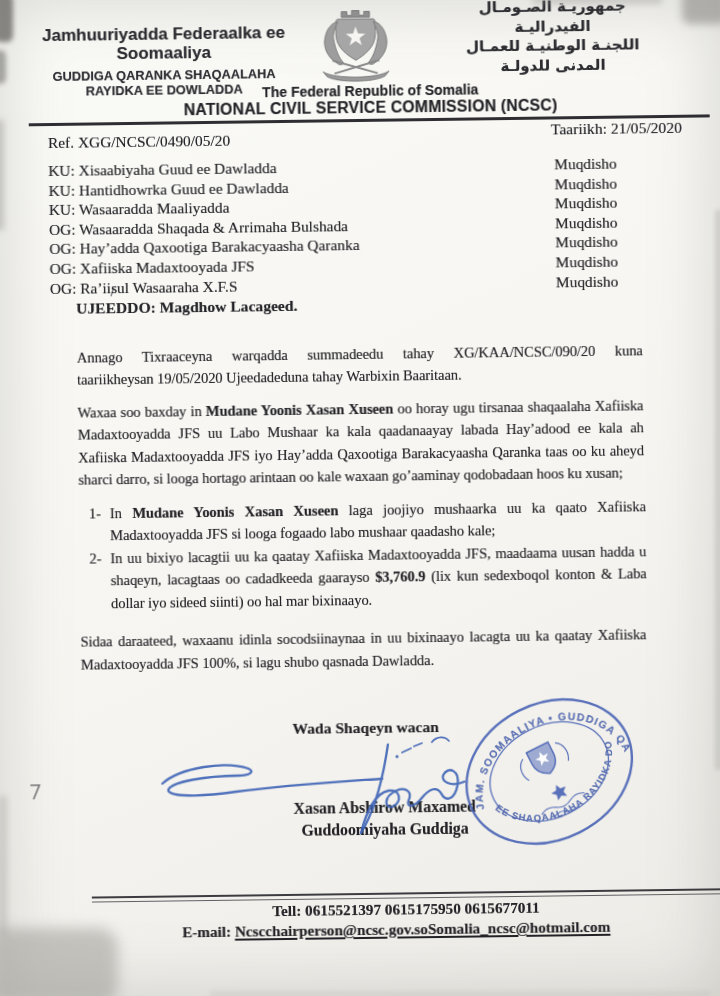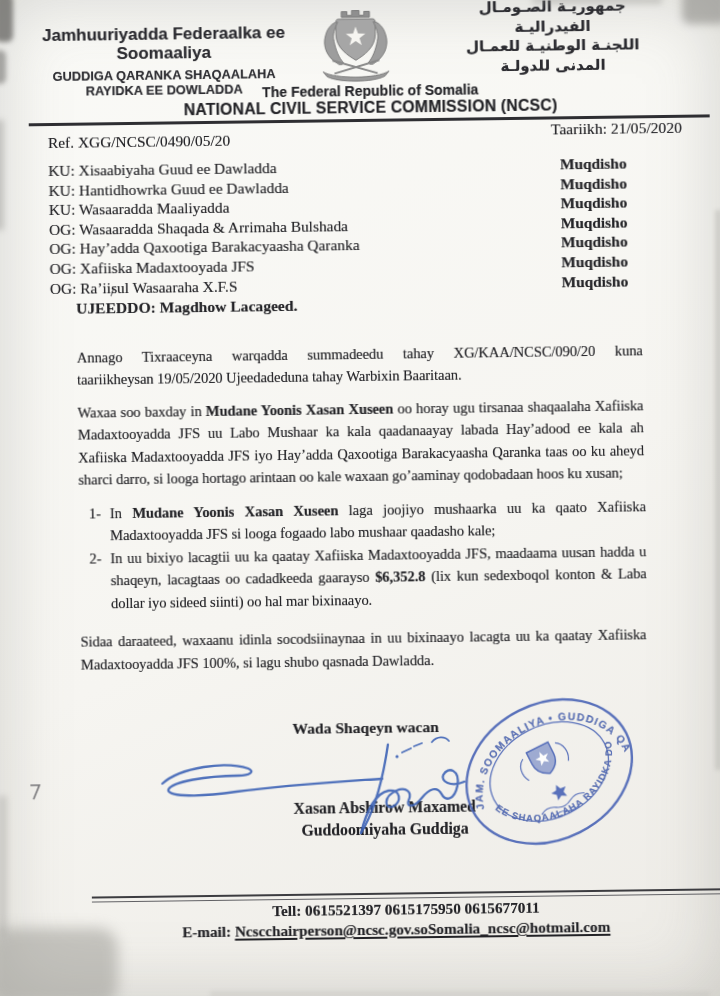--- a/index.html
+++ b/index.html
@@ -24,21 +24,21 @@
   .en1{font-size:14px;line-height:16px;}
   .en2{font-size:15.8px;line-height:18px;letter-spacing:.2px;}
   .rule-top{left:33px;right:6px;top:119px;height:3px;background:#2e2e32;}
 
   .ref{left:52px;top:130px;font-size:15.4px;}
   .date{right:34px;top:123px;font-size:15.6px;}
 
   
   .recipients{left:52px;top:157px;width:584px;font-size:15.4px;line-height:19.6px;}
   .rrow{display:flex;justify-content:space-between;}
-  .rcity{width:78px;text-align:center;font-weight:bold;}
+  .rcity{width:78px;text-align:left;}
 
   .subject{left:78px;top:296px;font-size:15.6px;font-weight:bold;}
 
   .para{left:78px;width:566px;font-size:14.6px;line-height:22.4px;letter-spacing:-0.1px;text-align:justify;}
   .p-intro{top:343px;}
   .jline{text-align:justify;text-align-last:justify;}
   .p-main{top:398px;}
   .list{left:88px;top:499px;width:557px;font-size:14.6px;line-height:22.4px;letter-spacing:-0.1px;}
   .item{display:flex;}
   .inum{flex:none;width:21px;}
@@ -154,21 +154,21 @@
 
     <div class="abs para p-main"><span>Waxaa soo baxday in </span><strong>Mudane Yoonis Xasan Xuseen</strong><span> oo horay ugu tirsanaa shaqaalaha Xafiiska Madaxtooyadda JFS uu Labo Mushaar ka kala qaadanaayay labada Hay’adood ee kala ah Xafiiska Madaxtooyadda JFS iyo Hay’adda Qaxootiga Barakacyaasha Qaranka taas oo ku aheyd sharci darro, si looga hortago arintaan oo kale waxaan go’aaminay qodobadaan hoos ku xusan;</span></div>
 
     <div class="abs list">
       <div class="item">
         <span class="inum">1-</span>
         <span class="itxt"><span>In </span><strong>Mudane Yoonis Xasan Xuseen</strong><span> laga joojiyo mushaarka uu ka qaato Xafiiska Madaxtooyadda JFS si looga fogaado labo mushaar qaadasho kale;</span></span>
       </div>
       <div class="item">
         <span class="inum">2-</span>
-        <span class="itxt"><span>In uu bixiyo lacagtii uu ka qaatay Xafiiska Madaxtooyadda JFS, maadaama uusan hadda u shaqeyn, lacagtaas oo cadadkeeda gaarayso </span><strong>$6,352.8</strong><span> (lix kun sedexboqol konton &amp; Laba dollar iyo sideed siinti) oo hal mar bixinaayo.</span></span>
+        <span class="itxt"><span>In uu bixiyo lacagtii uu ka qaatay Xafiiska Madaxtooyadda JFS, maadaama uusan hadda u shaqeyn, lacagtaas oo cadadkeeda gaarayso </span><strong>$3,760.9</strong><span> (lix kun sedexboqol konton &amp; Laba dollar iyo sideed siinti) oo hal mar bixinaayo.</span></span>
       </div>
     </div>
 
     <div class="abs para p-close">Sidaa daraateed, waxaanu idinla socodsiinaynaa in uu bixinaayo lacagta uu ka qaatay Xafiiska Madaxtooyadda JFS 100%, si lagu shubo qasnada Dawladda.</div>
 
     <div class="abs salute">Wada Shaqeyn wacan</div>
 
     <svg class="abs sig-svg" viewBox="0 0 336 114" aria-hidden="true">
       <g fill="none" stroke="#3d63b6" stroke-width="2.3" stroke-linecap="round" opacity="0.9">
         <path d="M 12 50 C 30 34, 76 28, 98 36 C 105 39, 100 43, 88 43 C 56 43, 22 48, 18 56 C 16 62, 40 65, 86 59 C 150 52, 198 50, 232 48"></path>

